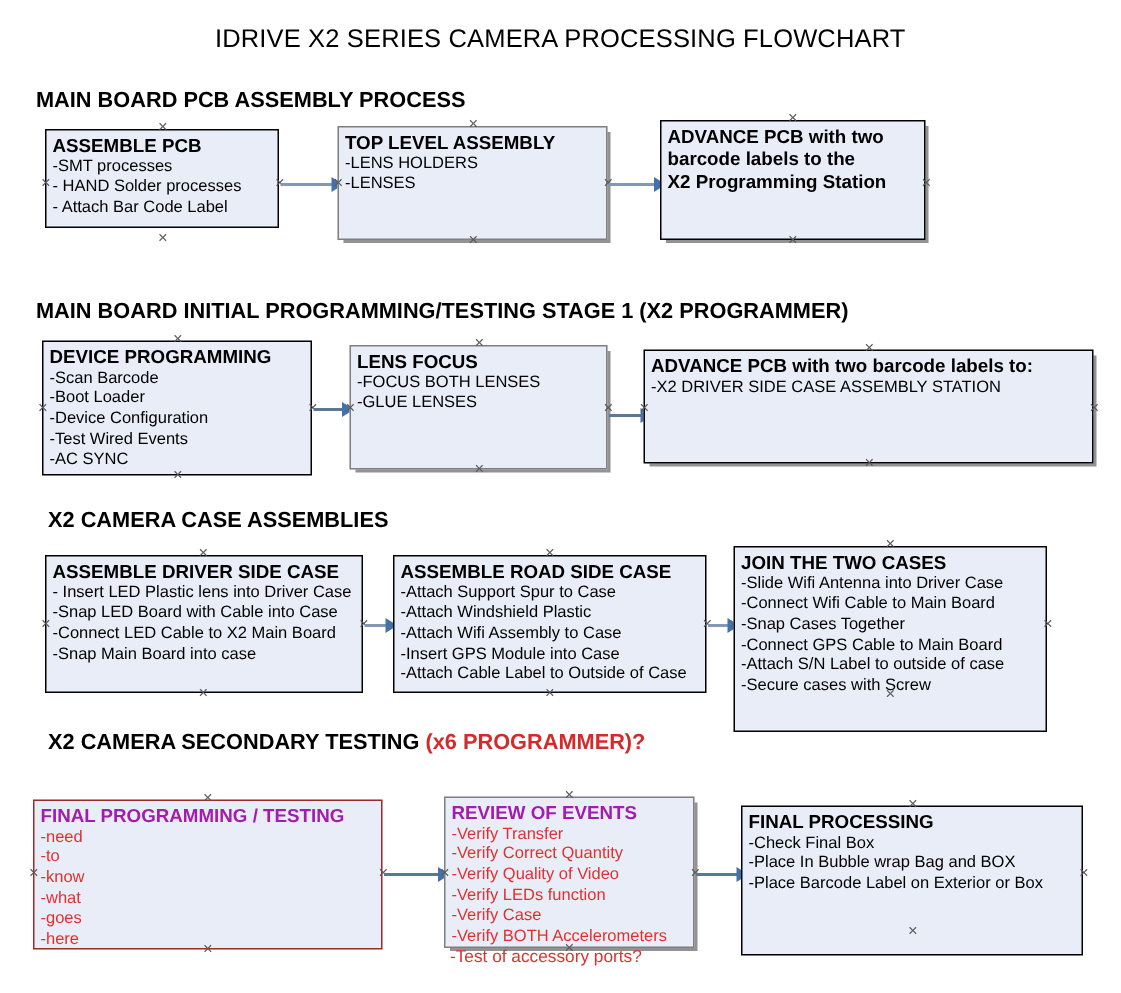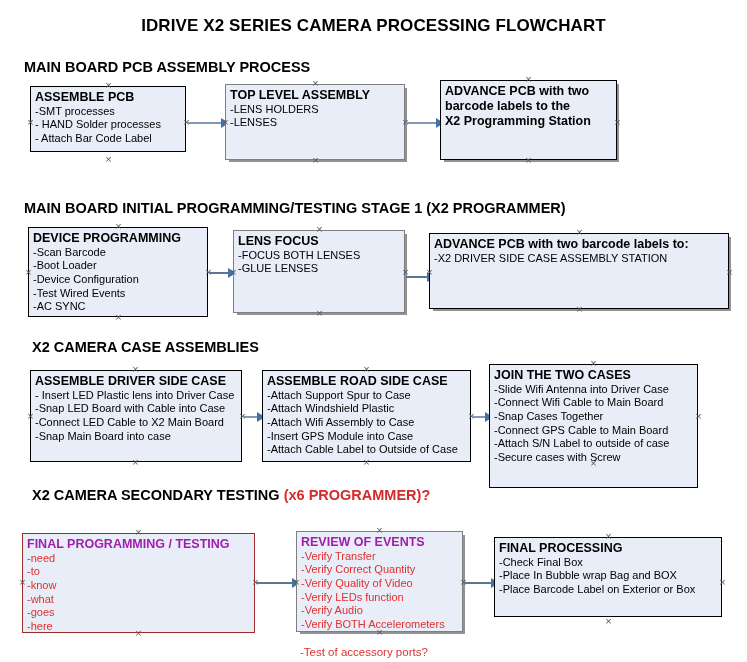--- a/index.html
+++ b/index.html
@@ -21,21 +21,21 @@
     height: 662px;
   }
 
   
   .main-title {
     position: absolute;
     left: 0; top: 16px;
     width: 747px;
     text-align: center;
     font-size: 17px;
-    font-weight: bold;
+    font-weight: normal;
     color: #000000;
     letter-spacing: 0.1px;
     white-space: nowrap;
   }
   .section-title {
     position: absolute;
     font-size: 14.5px;
     font-weight: bold;
     color: #000000;
     white-space: nowrap;
@@ -302,34 +302,34 @@
   <div class="connector dark" style="left:256px; top:582px; width:39px;"></div>
   <div class="arrow-head" style="left:292px; top:578px;"></div>
 
   <div class="box border-gray shadow red-text" style="left:296px; top:531px; width:167px; height:101px;">
     <div class="box-inner">
       <div class="box-title">REVIEW OF EVENTS</div>
       <div class="box-line">-Verify Transfer</div>
       <div class="box-line">-Verify Correct Quantity</div>
       <div class="box-line">-Verify Quality of Video</div>
       <div class="box-line">-Verify LEDs function</div>
-      <div class="box-line">-Verify Audio</div>
+      <div class="box-line">-Verify Case</div>
       <div class="box-line">-Verify BOTH Accelerometers</div>
     </div>
   </div>
-  <div class="overflow-line" style="left:300px; top:631px;margin-top:14px;">-Test of accessory ports?</div>
+  <div class="overflow-line" style="left:300px; top:631px;">-Test of accessory ports?</div>
   <div class="handle" style="left:375px; top:526px;"></div>
   <div class="handle" style="left:375px; top:628px;"></div>
   <div class="handle" style="left:292px; top:578px;"></div>
   <div class="handle" style="left:459px; top:578px;"></div>
 
   <div class="connector dark" style="left:464px; top:582px; width:30px;"></div>
   <div class="arrow-head" style="left:491px; top:578px;"></div>
 
-  <div class="box border-black" style="left:494px; top:537px; width:228px; height:80px;">
+  <div class="box border-black" style="left:494px; top:537px; width:228px; height:100px;">
     <div class="box-inner">
       <div class="box-title">FINAL PROCESSING</div>
       <div class="box-line"> -Check Final Box</div>
       <div class="box-line">-Place In Bubble wrap Bag and BOX</div>
       <div class="box-line">-Place Barcode Label on Exterior or Box</div>
     </div>
   </div>
   <div class="handle" style="left:604px; top:532px;"></div>
   <div class="handle" style="left:604px; top:617px;"></div>
   <div class="handle" style="left:718px; top:578px;"></div>

